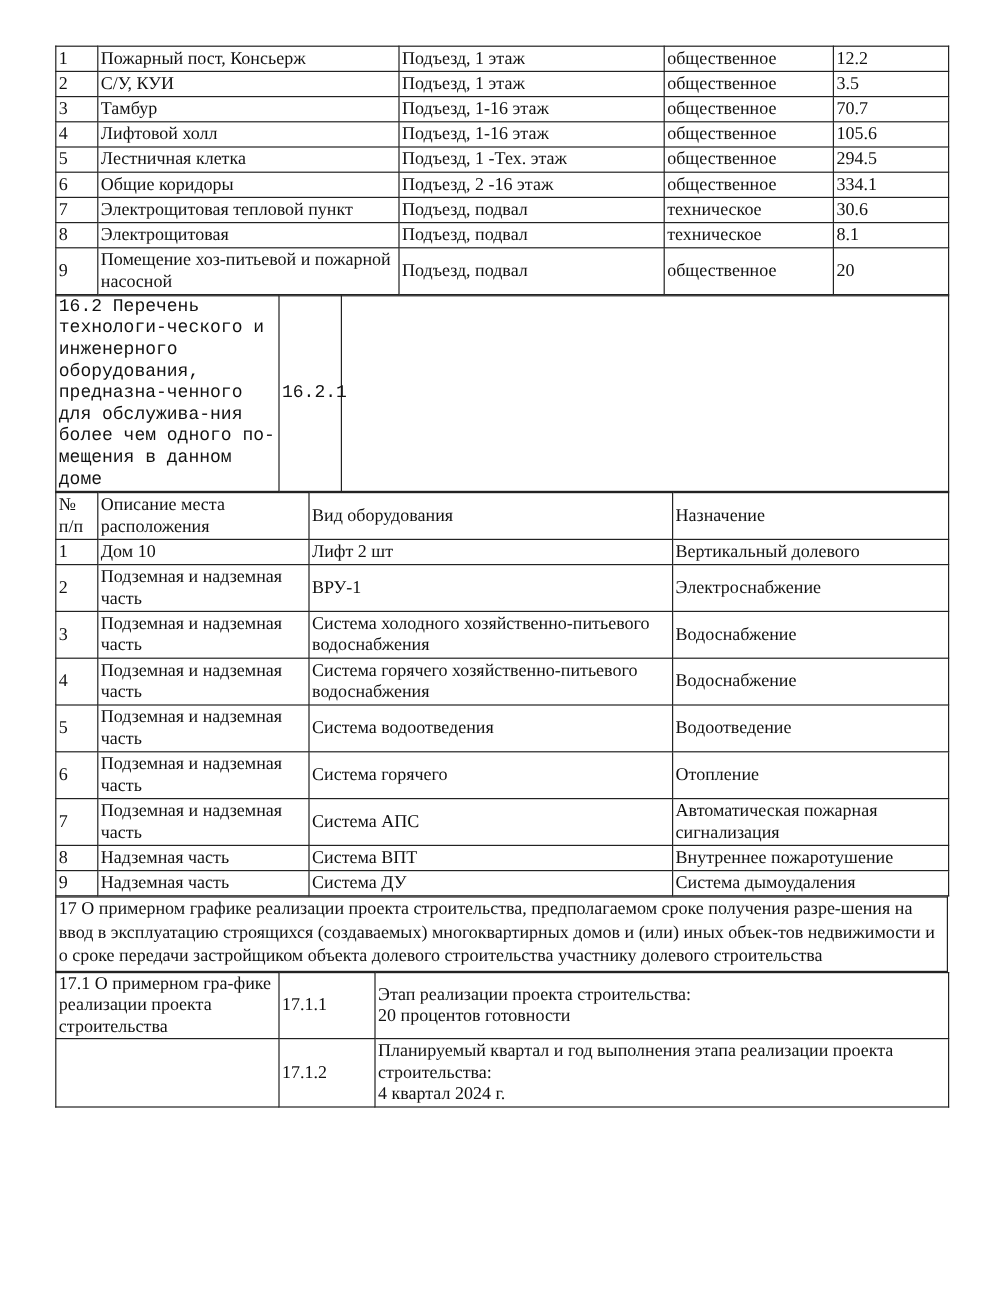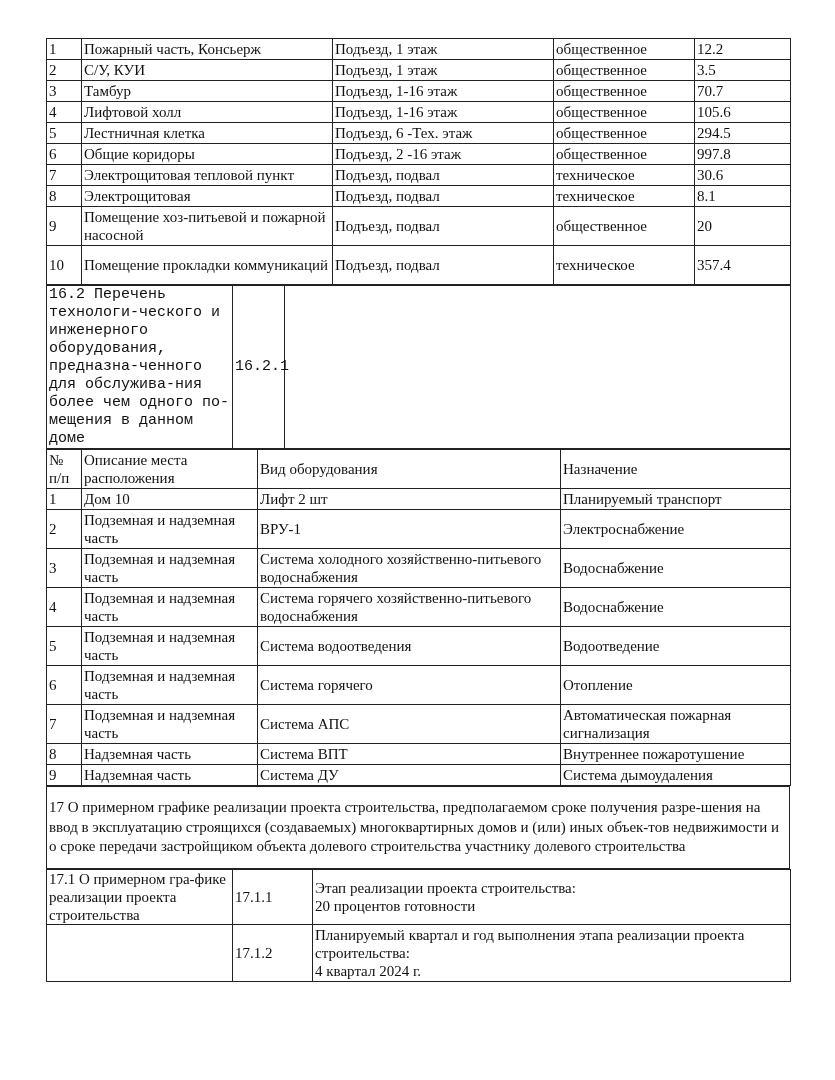--- a/index.html
+++ b/index.html
@@ -6,42 +6,42 @@
   body { width:835px; height:1080px; position:relative; font-family:"Liberation Serif", "DejaVu Serif", serif; color:#111; font-size:15px; }
   .page { position:absolute; left:46px; top:38px; width:744px; }
   table { border-collapse:collapse; width:744px; table-layout:fixed; }
   td { border:1px solid #222; padding:0 2px; vertical-align:middle; line-height:18px; font-size:15px; }
   .t1 td { height:20px; }
   .t1 tr.tall td { height:38px; }
   .t2 td { height:112px; vertical-align:top;font-family:Liberation Mono, monospace; }
   .t2 td.mid { vertical-align:middle;margin-top:48px; }
   .t3 td { height:20px; }
   .t3 tr.tall td { height:38px; }
-  .t4 td { padding:11px 2px;margin-left:22px; }
+  .t4 td { padding:1px 2px;margin-left:22px; }
   .t5 td { height:38px; }
   .t5 tr.r3 td { height:56px; }
   .b { font-weight:normal; }
 </style>
 </head>
 <body>
 
 <div class="page">
 
   <table class="t1">
     <colgroup>
         <col style="width:35px">
         <col style="width:251px">
         <col style="width:221px">
         <col style="width:141px">
         <col style="width:96px">
       </colgroup>
     <tbody id="premises-body">
         <tr>
           <td>1</td>
-          <td>Пожарный часть, Консьерж</td>
+          <td>Пожарный пост, Консьерж</td>
           <td>Подъезд, 1 этаж</td>
           <td>общественное</td>
           <td>12.2</td>
         </tr>
         <tr>
           <td>2</td>
           <td>С/У, КУИ</td>
           <td>Подъезд, 1 этаж</td>
           <td>общественное</td>
           <td>3.5</td>
@@ -56,30 +56,30 @@
         <tr>
           <td>4</td>
           <td>Лифтовой холл</td>
           <td>Подъезд, 1-16 этаж</td>
           <td>общественное</td>
           <td>105.6</td>
         </tr>
         <tr>
           <td>5</td>
           <td>Лестничная клетка</td>
-          <td>Подъезд, 6 -Тех. этаж</td>
+          <td>Подъезд, 1 -Тех. этаж</td>
           <td>общественное</td>
           <td>294.5</td>
         </tr>
         <tr>
           <td>6</td>
           <td>Общие коридоры</td>
           <td>Подъезд, 2 -16 этаж</td>
           <td>общественное</td>
-          <td>997.8</td>
+          <td>334.1</td>
         </tr>
         <tr>
           <td>7</td>
           <td>Электрощитовая тепловой пункт</td>
           <td>Подъезд, подвал</td>
           <td>техническое</td>
           <td>30.6</td>
         </tr>
         <tr>
           <td>8</td>
@@ -87,27 +87,20 @@
           <td>Подъезд, подвал</td>
           <td>техническое</td>
           <td>8.1</td>
         </tr>
         <tr class="tall">
           <td>9</td>
           <td>Помещение хоз-питьевой и пожарной насосной</td>
           <td>Подъезд, подвал</td>
           <td>общественное</td>
           <td>20</td>
-        </tr>
-        <tr class="tall">
-          <td>10</td>
-          <td>Помещение прокладки коммуникаций</td>
-          <td>Подъезд, подвал</td>
-          <td>техническое</td>
-          <td>357.4</td>
         </tr>
       </tbody>
   </table>
 
   <table class="t2">
     <colgroup>
         <col style="width:186px">
         <col style="width:52px">
         <col style="width:506px">
       </colgroup>
@@ -133,21 +126,21 @@
         <td>Описание места расположения</td>
         <td>Вид оборудования</td>
         <td>Назначение</td>
       </tr>
     </thead>
     <tbody id="equipment-body">
         <tr>
           <td>1</td>
           <td>Дом 10</td>
           <td>Лифт 2 шт</td>
-          <td>Планируемый транспорт</td>
+          <td>Вертикальный долевого</td>
         </tr>
         <tr class="tall">
           <td>2</td>
           <td>Подземная и надземная часть</td>
           <td>ВРУ-1</td>
           <td>Электроснабжение</td>
         </tr>
         <tr class="tall">
           <td>3</td>
           <td>Подземная и надземная часть</td>

